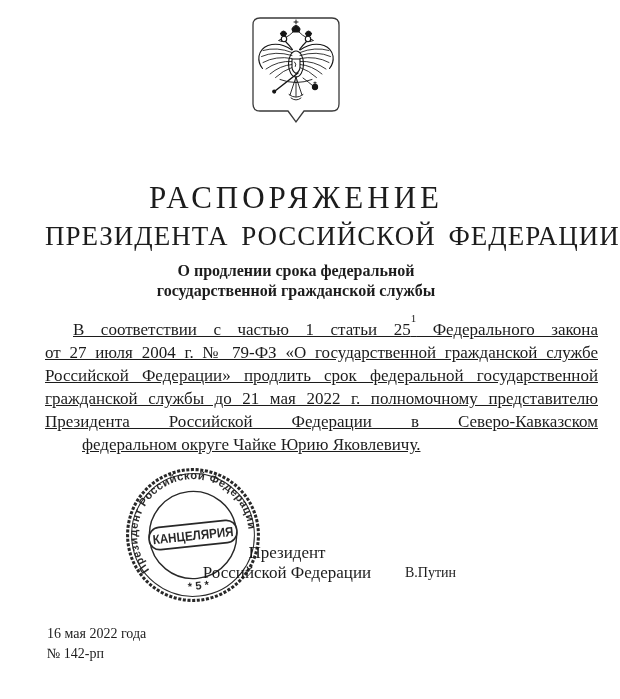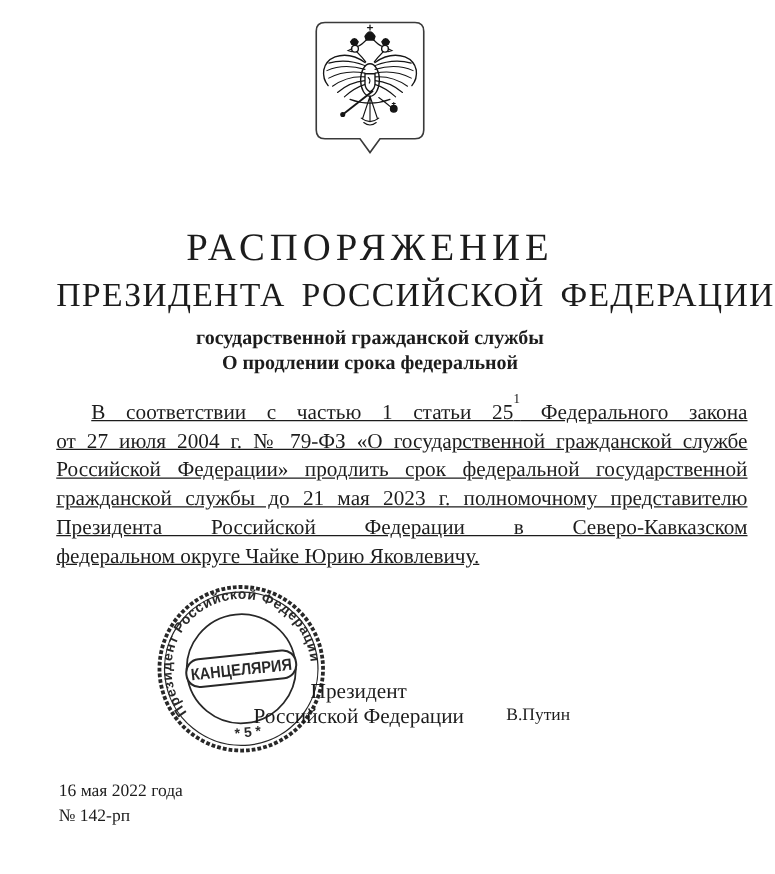--- a/index.html
+++ b/index.html
@@ -20,21 +20,21 @@
   .doc-type{font-size:31px;letter-spacing:4px;line-height:32px;white-space:nowrap;}
   .doc-issuer{margin-top:11px;font-size:27px;letter-spacing:1px;word-spacing:5px;line-height:22px;white-space:nowrap;}
 
   
   .subject{left:45px;top:261px;width:502px;text-align:center;font-weight:bold;font-size:16px;line-height:20px;}
 
   
   .body-text{left:45px;top:318px;width:553px;font-size:17px;line-height:23px;}
   .body-line{text-align:justify;text-align-last:justify;height:23px;overflow:visible;white-space:normal;text-decoration:underline;}
   .body-line.first{padding-left:28px;width:525px;}
-  .body-line.last{text-align-last:left;}
+  .body-line.last{text-align-last:left;margin-left:37px;}
   sup.fn{font-size:11px;line-height:0;position:relative;top:-6px;}
 
   
   .stamp{left:122px;top:464px;width:142px;height:142px;opacity:.92;}
   .stamp svg{display:block;width:100%;height:100%;}
   .stamp text{font-family:"Liberation Sans", sans-serif;fill:#161616;}
 
   
   .signature{left:196px;top:543px;width:182px;text-align:center;font-size:17px;line-height:20px;white-space:nowrap;}
   .sig-name{left:377px;top:563px;font-size:14px;line-height:20px;white-space:nowrap;margin-left:28px;}
@@ -99,29 +99,29 @@
     </g>
   </svg>
 </div>
 
 <div class="abs header">
   <div class="doc-type">РАСПОРЯЖЕНИЕ</div>
   <div class="doc-issuer">ПРЕЗИДЕНТА РОССИЙСКОЙ ФЕДЕРАЦИИ</div>
 </div>
 
 <div class="abs subject">
+  <div>О продлении срока федеральной</div>
   <div>государственной гражданской службы</div>
-  <div>О продлении срока федеральной</div>
 </div>
 
 <div class="abs body-text">
   <div class="body-line first"><span>В соответствии с частью 1 статьи 25</span><sup class="fn">1</sup><span> Федерального закона</span></div>
   <div class="body-line">от 27 июля 2004 г. № 79-ФЗ «О государственной гражданской службе</div>
   <div class="body-line">Российской Федерации» продлить срок федеральной государственной</div>
-  <div class="body-line">гражданской службы до 21 мая 2023 г. полномочному представителю</div>
+  <div class="body-line">гражданской службы до 21 мая 2022 г. полномочному представителю</div>
   <div class="body-line">Президента Российской Федерации в Северо-Кавказском</div>
   <div class="body-line last">федеральном округе Чайке Юрию Яковлевичу.</div>
 </div>
 
 <div class="abs signature">
   <div>Президент</div>
   <div>Российской Федерации</div>
 </div>
 <div class="abs sig-name">В.Путин</div>
 

